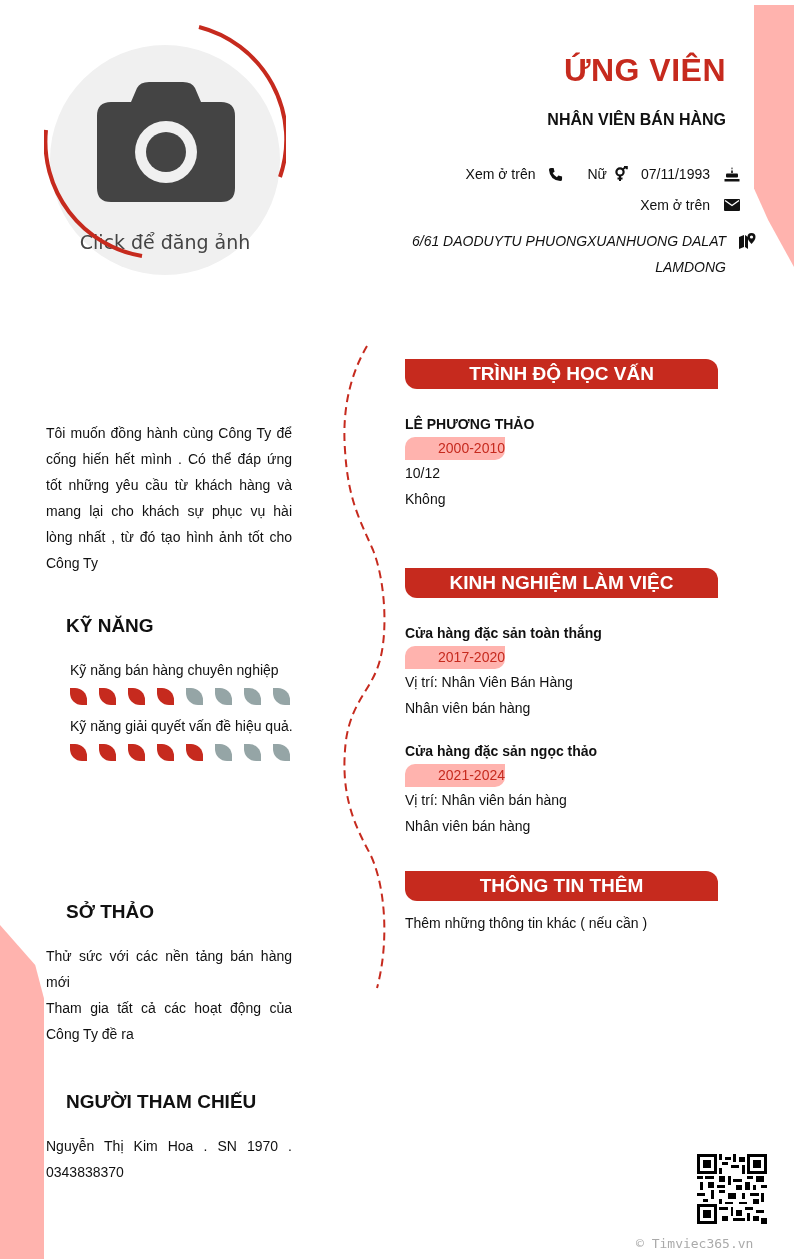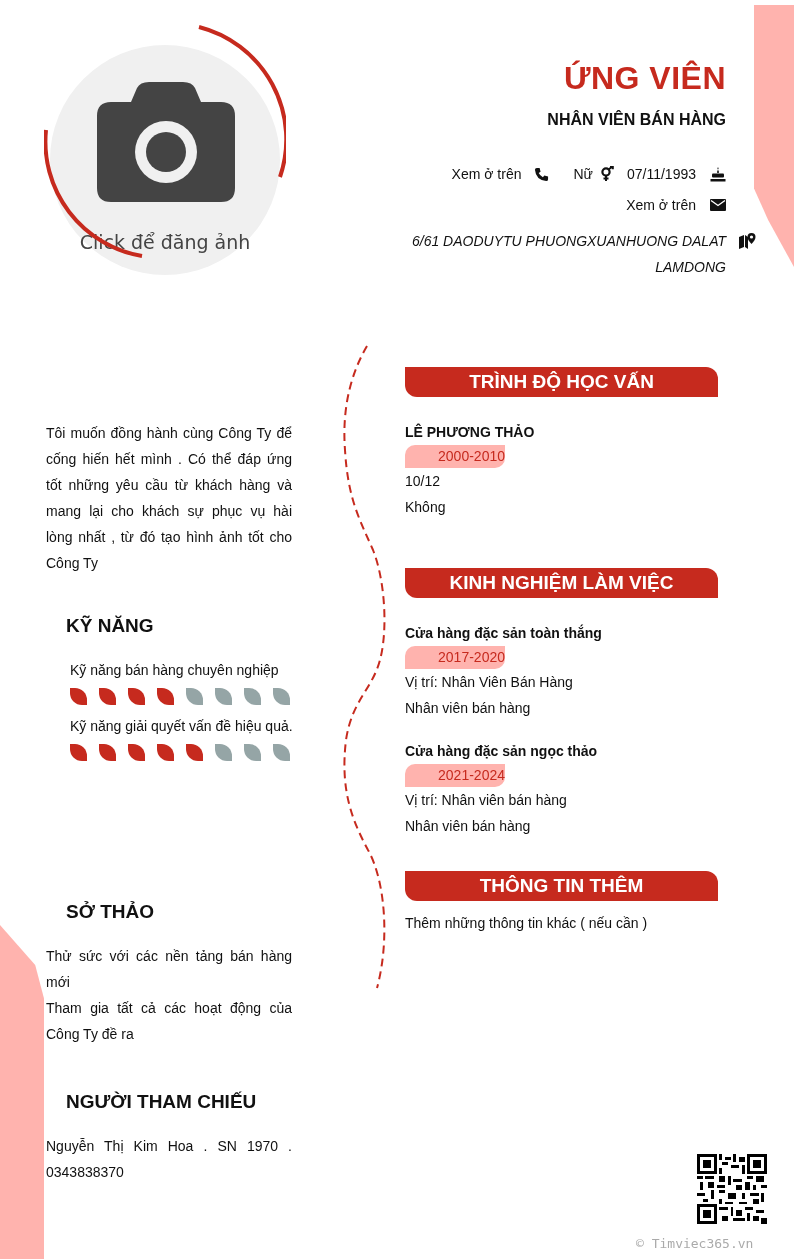--- a/index.html
+++ b/index.html
@@ -10,25 +10,25 @@
     background: #ffb3ae; clip-path: polygon(0 0, 100% 0, 100% 100%, 35% 82%, 0 70%); border-bottom-left-radius: 20px; }
   .deco-left { position: absolute; left: 0; top: 925px; width: 44px; height: 334px; background: #ffb3ae;
     clip-path: polygon(0 0, 80% 12%, 100% 22%, 100% 100%, 0 100%); }
 
   .avatar-wrap { position: absolute; left: 44px; top: 25px; width: 242px; height: 236px; }
   .avatar { position: absolute; left: 6px; top: 20px; width: 230px; height: 230px; border-radius: 50%; background: #f0f0f0; cursor: pointer; }
   .avatar-arcs { position: absolute; left: 0; top: 0; }
   .cam { position: absolute; left: 47px; top: 37px; }
   .avatar-label { position: absolute; left: 0; width: 230px; top: 162px; text-align: center; font-family: "DejaVu Sans", sans-serif; font-size: 19px; color: #444; margin-top: 24px; }
 
-  .header { position: absolute; right: 74px; top: 60px; text-align: right; }
+  .header { position: absolute; right: 74px; top: 52px; text-align: right; }
   .name { font-size: 32px; font-weight: bold; color: #c62a1e; letter-spacing: 0.5px; }
   .jobtitle { position: absolute; right: 74px; top: 111px; font-size: 16px; font-weight: bold; color: #111; white-space: nowrap; }
 
-  .contact-row { position: absolute; right: 74px; display: flex; align-items: center; font-size: 14px; color: #111; white-space: nowrap; }
+  .contact-row { position: absolute; right: 60px; display: flex; align-items: center; font-size: 14px; color: #111; white-space: nowrap; }
   .contact-row .ic { width: 16px; height: 16px; margin-left: 12px; display: inline-flex; align-items: center; justify-content: center; }
   .contact-row .gap { width: 24px; }
   .addr { position: absolute; right: 74px; top: 228px; width: 340px; text-align: right; font-size: 14px; line-height: 26px; font-style: italic; }
   .addr .ic { position: absolute; right: -20px; top: 2px; }
 
   .wave { position: absolute; left: 330px; top: 340px; }
 
   .left-col { position: absolute; left: 46px; width: 246px; }
   .objective { top: 420px; font-size: 14px; line-height: 26px; text-align: justify; }
   .sec-title { position: absolute; left: 66px; font-size: 19px; font-weight: bold; color: #111; }
@@ -158,21 +158,21 @@
 
 <div class="sec-title" style="top:901px;">SỞ THẢO</div>
 <div class="left-col" style="top:943px;">
   <div class="p-text">Thử sức với các nền tảng bán hàng mới</div>
   <div class="p-text">Tham gia tất cả các hoạt động của Công Ty đề ra</div>
 </div>
 
 <div class="sec-title" style="top:1091px;">NGƯỜI THAM CHIẾU</div>
 <div class="left-col p-text" style="top:1133px;">Nguyễn Thị Kim Hoa . SN 1970 . 0343838370</div>
 
-<div class="right-col" style="top:367px;">
+<div class="right-col" style="top:359px;">
   <div class="band">TRÌNH ĐỘ HỌC VẤN</div>
   <div style="margin-top:25px;">
     <div class="item-title">LÊ PHƯƠNG THẢO</div>
     <div class="badge">2000-2010</div>
     <div class="item-line">10/12</div>
     <div class="item-line">Không</div>
   </div>
 </div>
 
 <div class="right-col" style="top:568px;">

